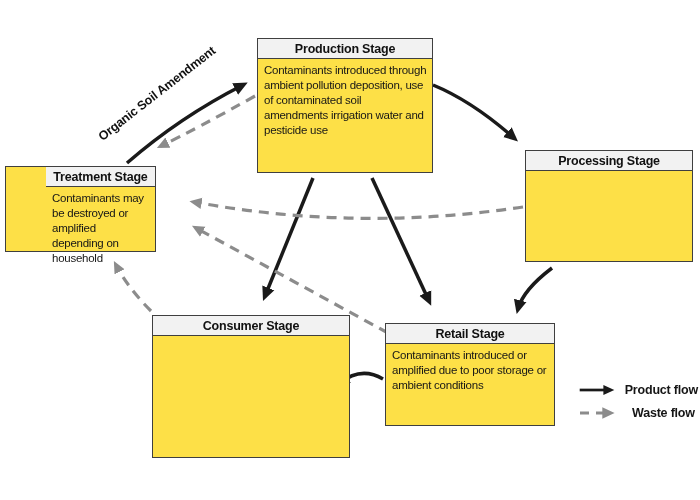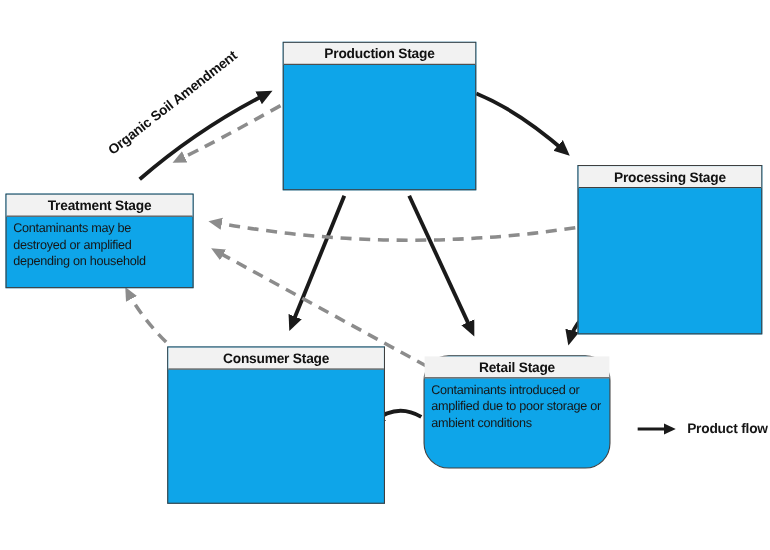--- a/index.html
+++ b/index.html
@@ -12,21 +12,21 @@
     overflow: hidden;
   }
   #arrow-layer {
     position: absolute;
     left: 0; top: 0;
     width: 700px; height: 500px;
   }
   .stage-box {
     position: absolute;
     border: 1.6px solid #3f3f3f;
-    background: #0ea5e9;
+    background: #fde047;
     box-sizing: border-box;
   }
   .stage-header {
     background: #f2f2f2;
     border-bottom: 1.4px solid #3f3f3f;
     font-weight: bold;
     font-size: 12.5px;
     color: #111111;
     text-align: center;
     padding: 3px 2px 2px 2px;
@@ -94,44 +94,51 @@
     <path d="M 383 379 Q 361 366 340 383" fill="none" stroke="#1a1a1a" stroke-width="3.5" marker-end="url(#head-black)"></path>
 
     <path d="M 255 96 Q 198 128 161 146" fill="none" stroke="#8c8c8c" stroke-width="3.2" stroke-dasharray="10 7" marker-end="url(#head-gray)"></path>
     <path d="M 523 207 Q 357 232 194 202" fill="none" stroke="#8c8c8c" stroke-width="3.2" stroke-dasharray="10 7" marker-end="url(#head-gray)"></path>
     <path d="M 388 333 L 196 228" fill="none" stroke="#8c8c8c" stroke-width="3.2" stroke-dasharray="10 7" marker-end="url(#head-gray)"></path>
     <path d="M 151 311 Q 128 288 116 265" fill="none" stroke="#8c8c8c" stroke-width="3.2" stroke-dasharray="10 7" marker-end="url(#head-gray)"></path>
   </svg>
 
   <div class="stage-box" style="left:257px; top:38px; width:176px; height:135px;">
     <div class="stage-header">Production Stage</div>
+    <div class="stage-body">Contaminants introduced through ambient pollution deposition, use of contaminated soil amendments irrigation water and pesticide use</div>
   </div>
 
-  <div class="stage-box" style="left:525px; top:150px; width:168px; height:154px;">
+  <div class="stage-box" style="left:525px; top:150px; width:168px; height:112px;">
     <div class="stage-header">Processing Stage</div>
   </div>
 
-  <div class="stage-box" style="left:5px; top:176px; width:171px; height:86px;">
+  <div class="stage-box" style="left:5px; top:166px; width:151px; height:86px;padding-left:40px;">
     <div class="stage-header">Treatment Stage</div>
     <div class="stage-body">Contaminants may be destroyed or amplified depending on household</div>
   </div>
 
   <div class="stage-box" style="left:152px; top:315px; width:198px; height:143px;">
     <div class="stage-header">Consumer Stage</div>
   </div>
 
-  <div class="stage-box" style="left:385px; top:323px; width:170px; height:103px;border-radius:23px;">
+  <div class="stage-box" style="left:385px; top:323px; width:170px; height:103px;">
     <div class="stage-header">Retail Stage</div>
     <div class="stage-body">Contaminants introduced or amplified due to poor storage or ambient conditions</div>
   </div>
 
   <div id="organic-label">Organic Soil Amendment</div>
 
   <div id="legend">
     <div class="legend-row">
       <svg width="48" height="14" viewBox="0 0 48 14">
         <path d="M 2 7 L 38 7" stroke="#1a1a1a" stroke-width="3.2" fill="none" marker-end="url(#head-black)"></path>
       </svg>
       <span class="legend-label">Product flow</span>
     </div>
+    <div class="legend-row">
+      <svg width="48" height="14" viewBox="0 0 48 14">
+        <path d="M 2 7 L 32 7" stroke="#8c8c8c" stroke-width="3.2" fill="none" stroke-dasharray="9 7" marker-end="url(#head-gray)"></path>
+      </svg>
+      <span class="legend-label">Waste flow</span>
+    </div>
   </div>
 
 </div>
 
 </body></html>

